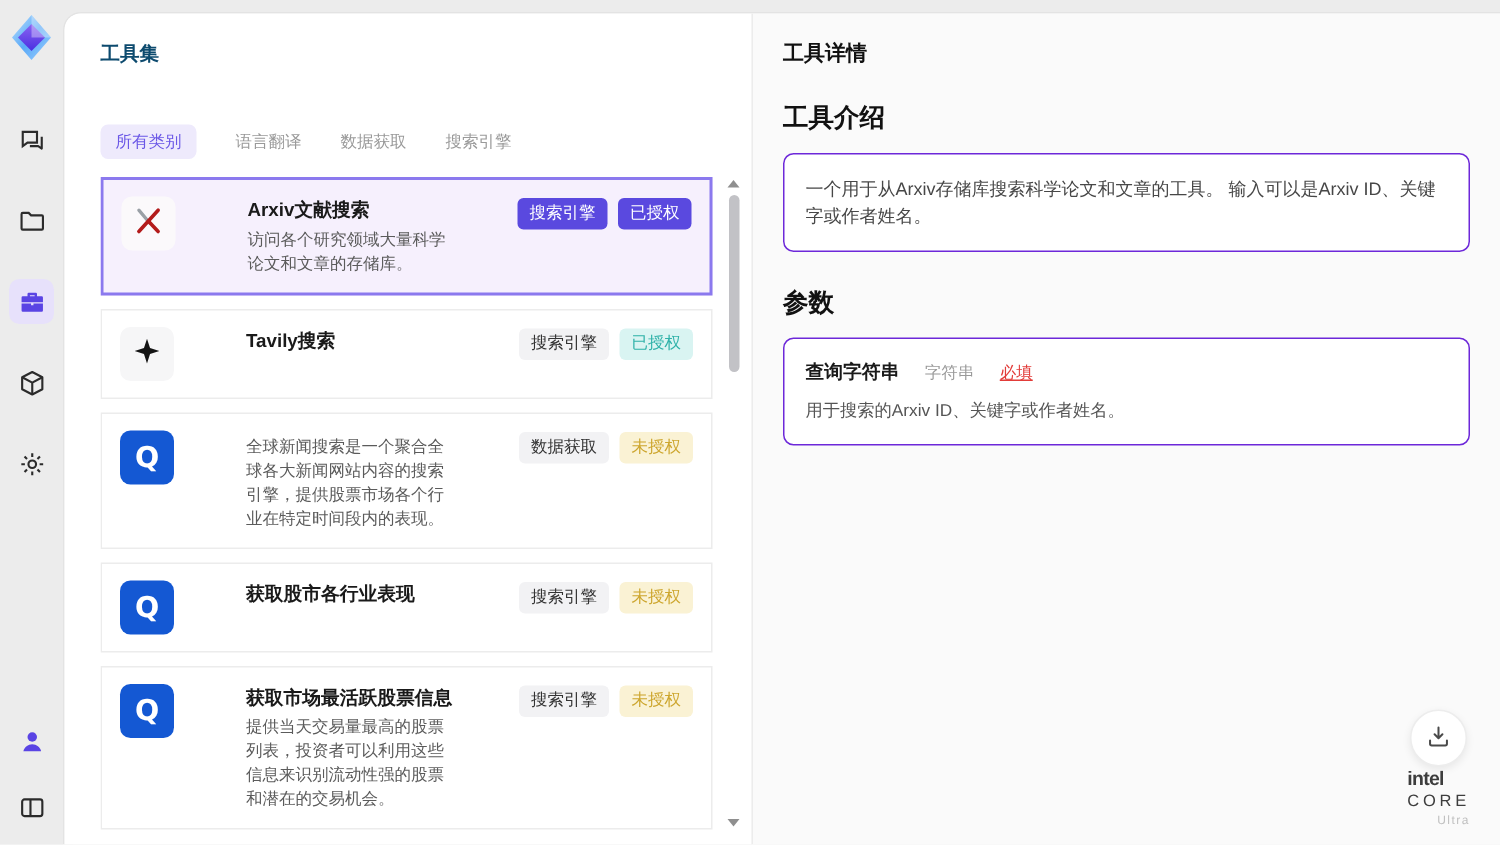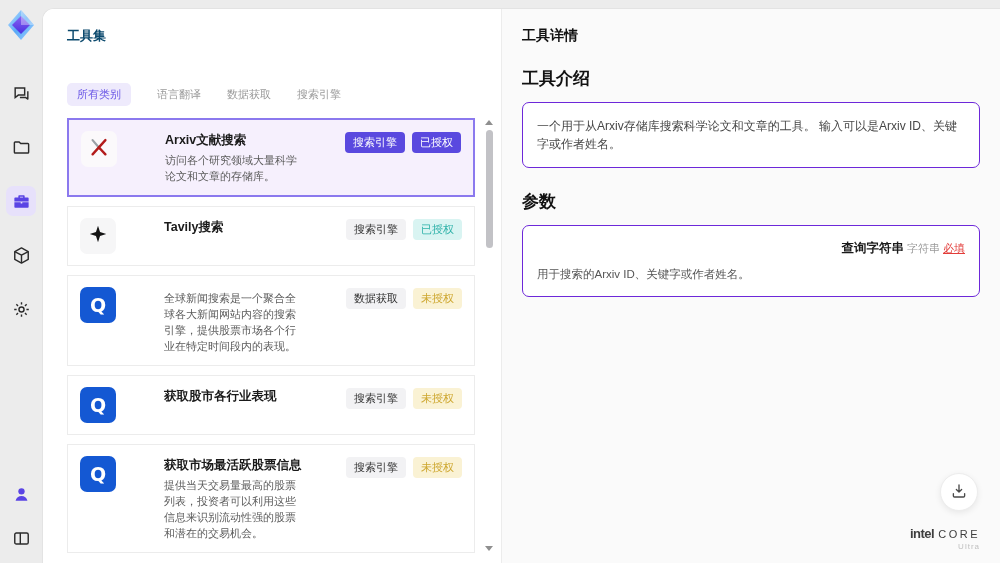--- a/index.html
+++ b/index.html
@@ -49,29 +49,29 @@
   .sb-arrow.up { border-bottom:5px solid #8f8f8f; }
   .sb-arrow.down { border-top:5px solid #8f8f8f; position:absolute; bottom:0; left:0; }
   .sb-thumb { width:7px; margin:5px auto 0; height:118px; background:#c2c2c6; border-radius:4px; }
 
   
   .detail-panel { flex:1; background:#fafafa; border-left:1px solid #ececec; padding:18px 20px; position:relative; }
   .detail-title { font-size:14px; font-weight:700; color:#111; }
   .section-heading { font-size:17px; font-weight:700; color:#111; margin-top:22px; }
   .box { background:#fff; border:1px solid #6d28d9; border-radius:7px; margin-top:12px; padding:14px 14px; }
   .intro-text { font-size:12px; color:#474747; line-height:18px; }
-  .param-head { display:flex; align-items:baseline; gap:3px;justify-content:flex-end; }
+  .param-head { display:flex; align-items:baseline; gap:17px; }
   .param-name { font-size:12.5px; font-weight:700; color:#1a1a1a; }
   .param-type { font-size:11px; color:#9a9a9a; }
   .param-required { font-size:11px; color:#e23c39;text-decoration:underline; }
   .param-desc { font-size:11.5px; color:#555; margin-top:9px; line-height:16px; }
 
   .download-fab { position:absolute; right:22px; bottom:52px; width:38px; height:38px; border-radius:50%; background:#fff; border:1px solid #ededed; box-shadow:0 2px 6px rgba(0,0,0,.08); display:flex; align-items:center; justify-content:center; cursor:pointer; }
   .intel-logo { position:absolute; right:20px; bottom:12px; text-align:right; line-height:1; }
-  .intel-row { display:flex; align-items:baseline; gap:4px; justify-content:flex-end; }
+  .intel-row { display:flex; align-items:baseline; gap:4px; justify-content:flex-end;flex-direction:column; }
   .intel-word { font-size:13px; font-weight:700; color:#3d3d3d; letter-spacing:-0.5px; }
   .core-word { font-size:11px; color:#3d3d3d; letter-spacing:2.5px; font-weight:400; }
   .ultra-word { font-size:8px; color:#c0c0c0; letter-spacing:1px; margin-top:3px; }
 </style>
 </head>
 <body>
 
 <div class="app">
 
   <aside class="sidebar">

